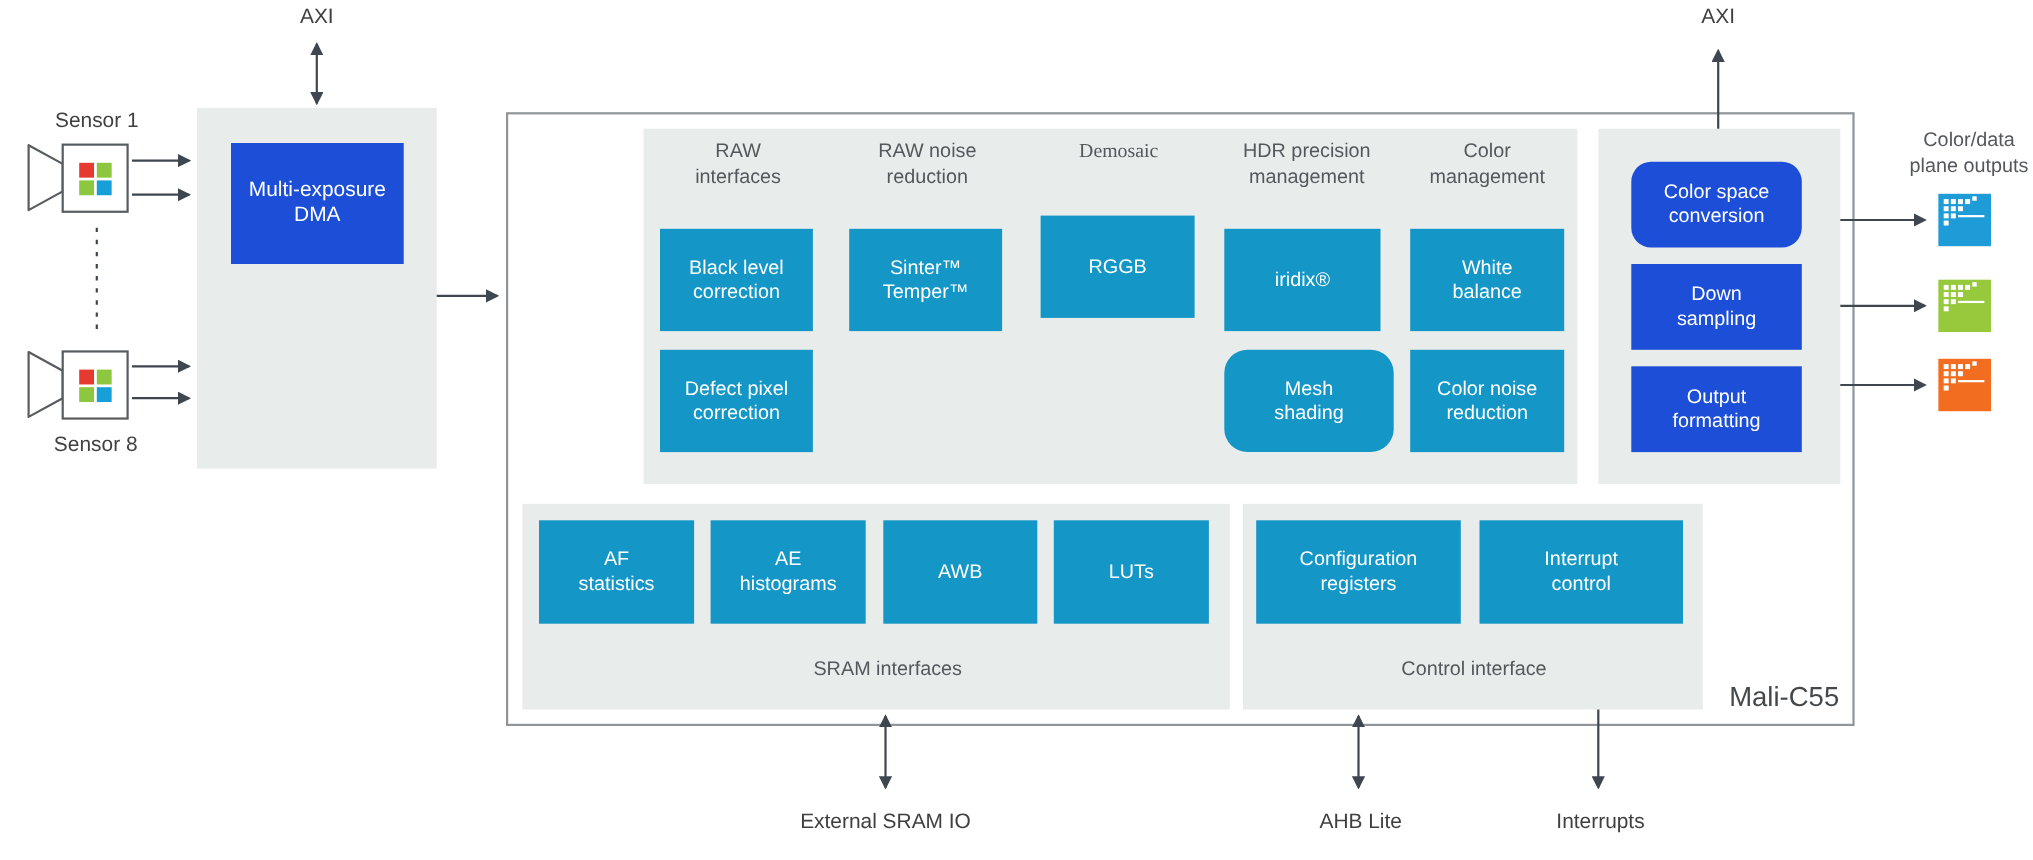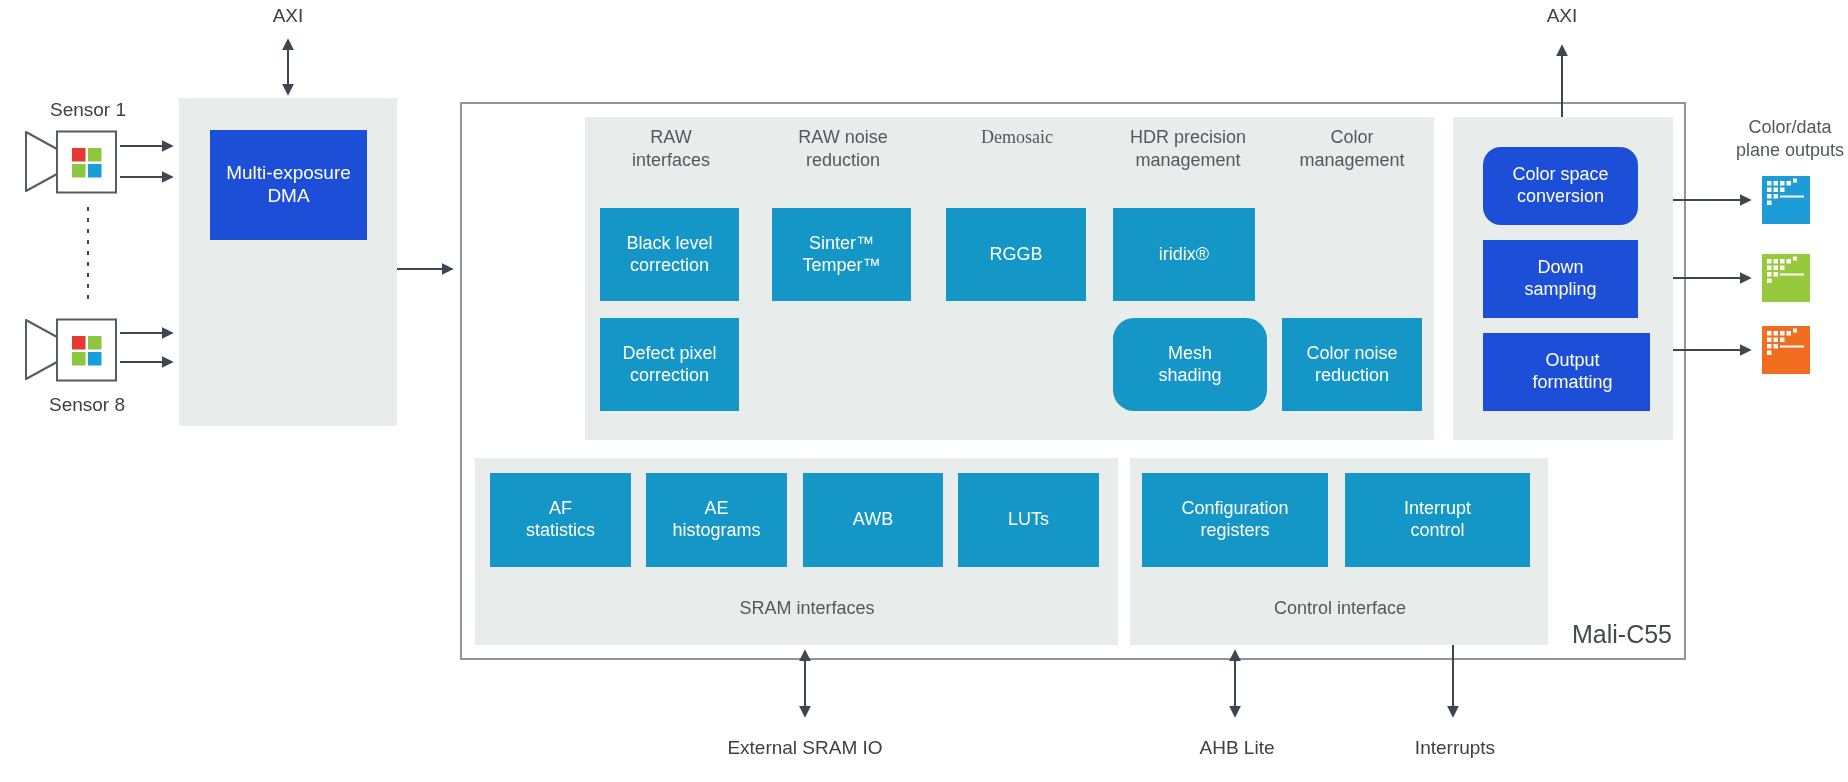--- a/index.html
+++ b/index.html
@@ -81,32 +81,34 @@
 management</div>
   <div class="hdr" style="left:1277px;top:126px;width:150px;">Color
 management</div>
 
   <div class="blk blue" style="left:600px;top:208px;width:139px;height:93px;">Black level
 correction</div>
   <div class="blk blue" style="left:600px;top:318px;width:139px;height:93px;">Defect pixel
 correction</div>
   <div class="blk blue" style="left:772px;top:208px;width:139px;height:93px;">Sinter™
 Temper™</div>
-  <div class="blk blue" style="left:946px;top:208px;width:140px;height:93px;">RGGB</div>
+  <div class="blk blue" style="left:946px;top:196px;width:140px;height:93px;">RGGB</div>
   <div class="blk blue" style="left:1113px;top:208px;width:142px;height:93px;text-align:right;">iridix®</div>
   <div class="blk blue" style="left:1113px;top:318px;width:154px;height:93px;border-radius:21px;">Mesh
 shading</div>
+  <div class="blk blue" style="left:1282px;top:208px;width:140px;height:93px;">White
+balance</div>
   <div class="blk blue" style="left:1282px;top:318px;width:140px;height:93px;">Color noise
 reduction</div>
 
   <div class="blk navy" style="left:1483px;top:147px;width:155px;height:78px;border-radius:18px;">Color space
 conversion</div>
   <div class="blk navy" style="left:1483px;top:240px;width:155px;height:78px;">Down
 sampling</div>
-  <div class="blk navy" style="left:1483px;top:333px;width:155px;height:78px;padding-left:12px;">Output
+  <div class="blk navy" style="left:1483px;top:333px;width:155px;height:78px;">Output
 formatting</div>
 
   <div class="blk blue" style="left:490px;top:473px;width:141px;height:94px;">AF
 statistics</div>
   <div class="blk blue" style="left:646px;top:473px;width:141px;height:94px;">AE
 histograms</div>
   <div class="blk blue" style="left:803px;top:473px;width:140px;height:94px;">AWB</div>
   <div class="blk blue" style="left:958px;top:473px;width:141px;height:94px;">LUTs</div>
   <div class="hdr" style="left:682px;top:597px;width:250px;">SRAM interfaces</div>
 

